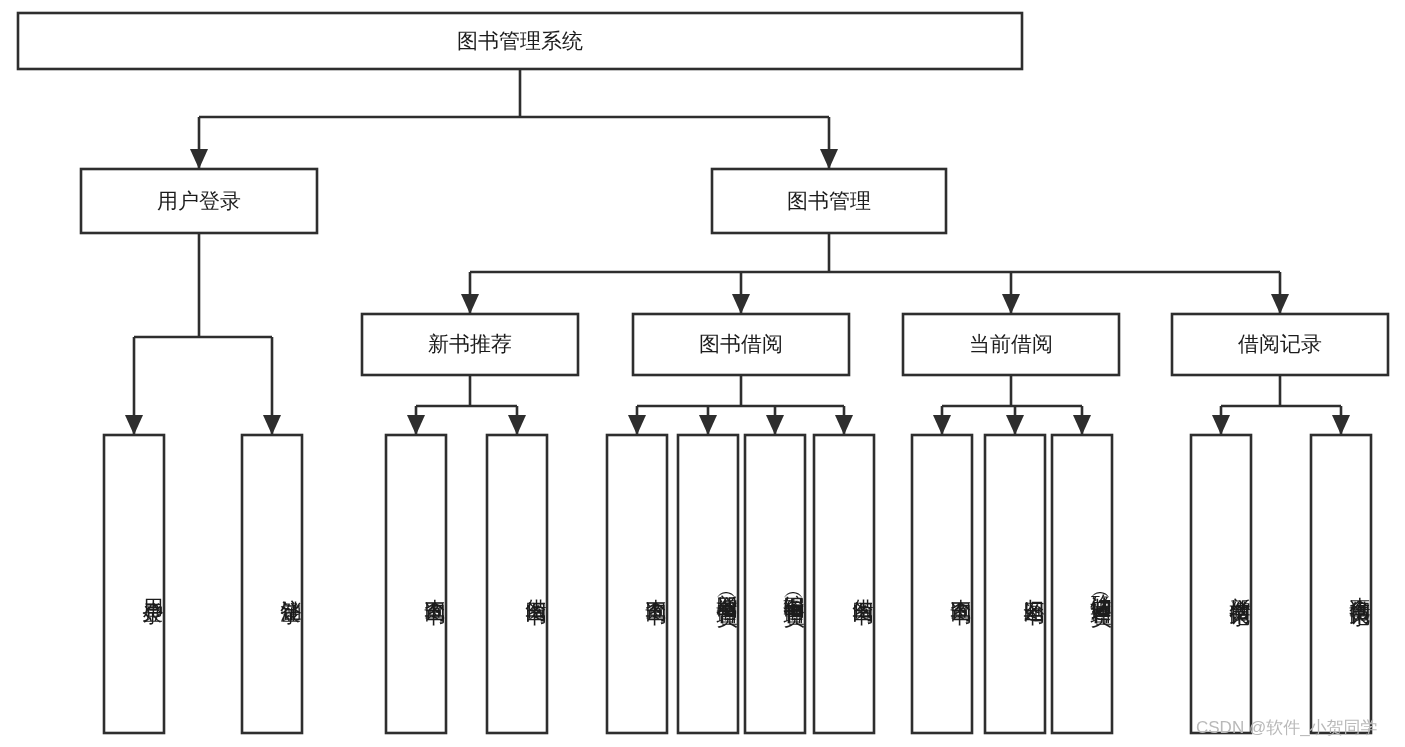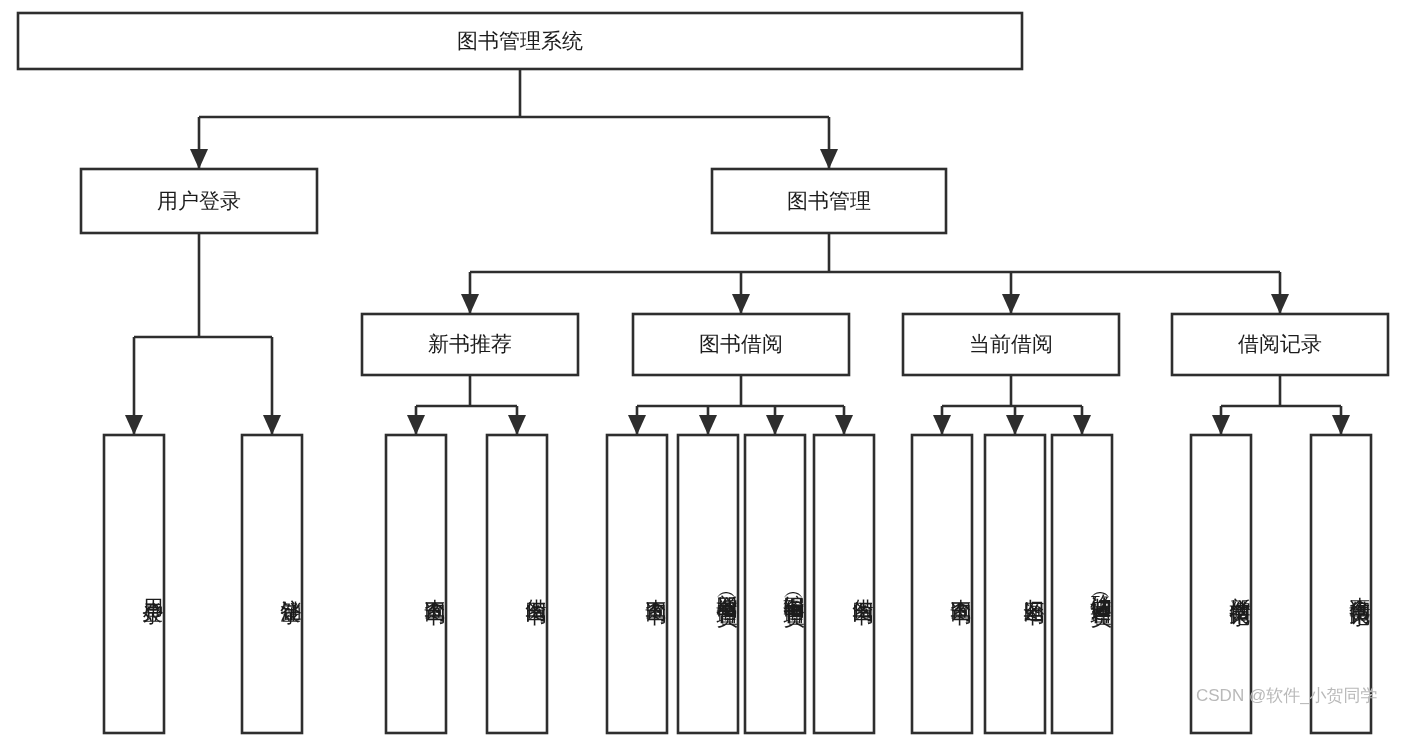--- a/index.html
+++ b/index.html
@@ -174,15 +174,15 @@
       <div class="node-label-v" style="left: 678px; top: 449px; width: 60px; height: 274px;">新增图书（管理员）</div>
       <div class="node-label-v" style="left: 745px; top: 449px; width: 60px; height: 274px;">编辑图书（管理员）</div>
       <div class="node-label-v" style="left: 814px; top: 449px; width: 60px; height: 274px;">借阅图书</div>
       <div class="node-label-v" style="left: 912px; top: 449px; width: 60px; height: 274px;">查询图书</div>
       <div class="node-label-v" style="left: 985px; top: 449px; width: 60px; height: 274px;">归还图书</div>
       <div class="node-label-v" style="left: 1052px; top: 449px; width: 60px; height: 274px;">确认归还（管理员）</div>
       <div class="node-label-v" style="left: 1191px; top: 449px; width: 60px; height: 274px;">新增借阅记录</div>
       <div class="node-label-v" style="left: 1311px; top: 449px; width: 60px; height: 274px;">查询借阅记录</div>
     </div>
 
-  <div class="watermark" style="left: 1196px; top: 684px;">CSDN @软件_小贺同学</div>
+  <div class="watermark" style="left: 1196px; top: 716px;">CSDN @软件_小贺同学</div>
 
 </div>
 
 </body></html>

